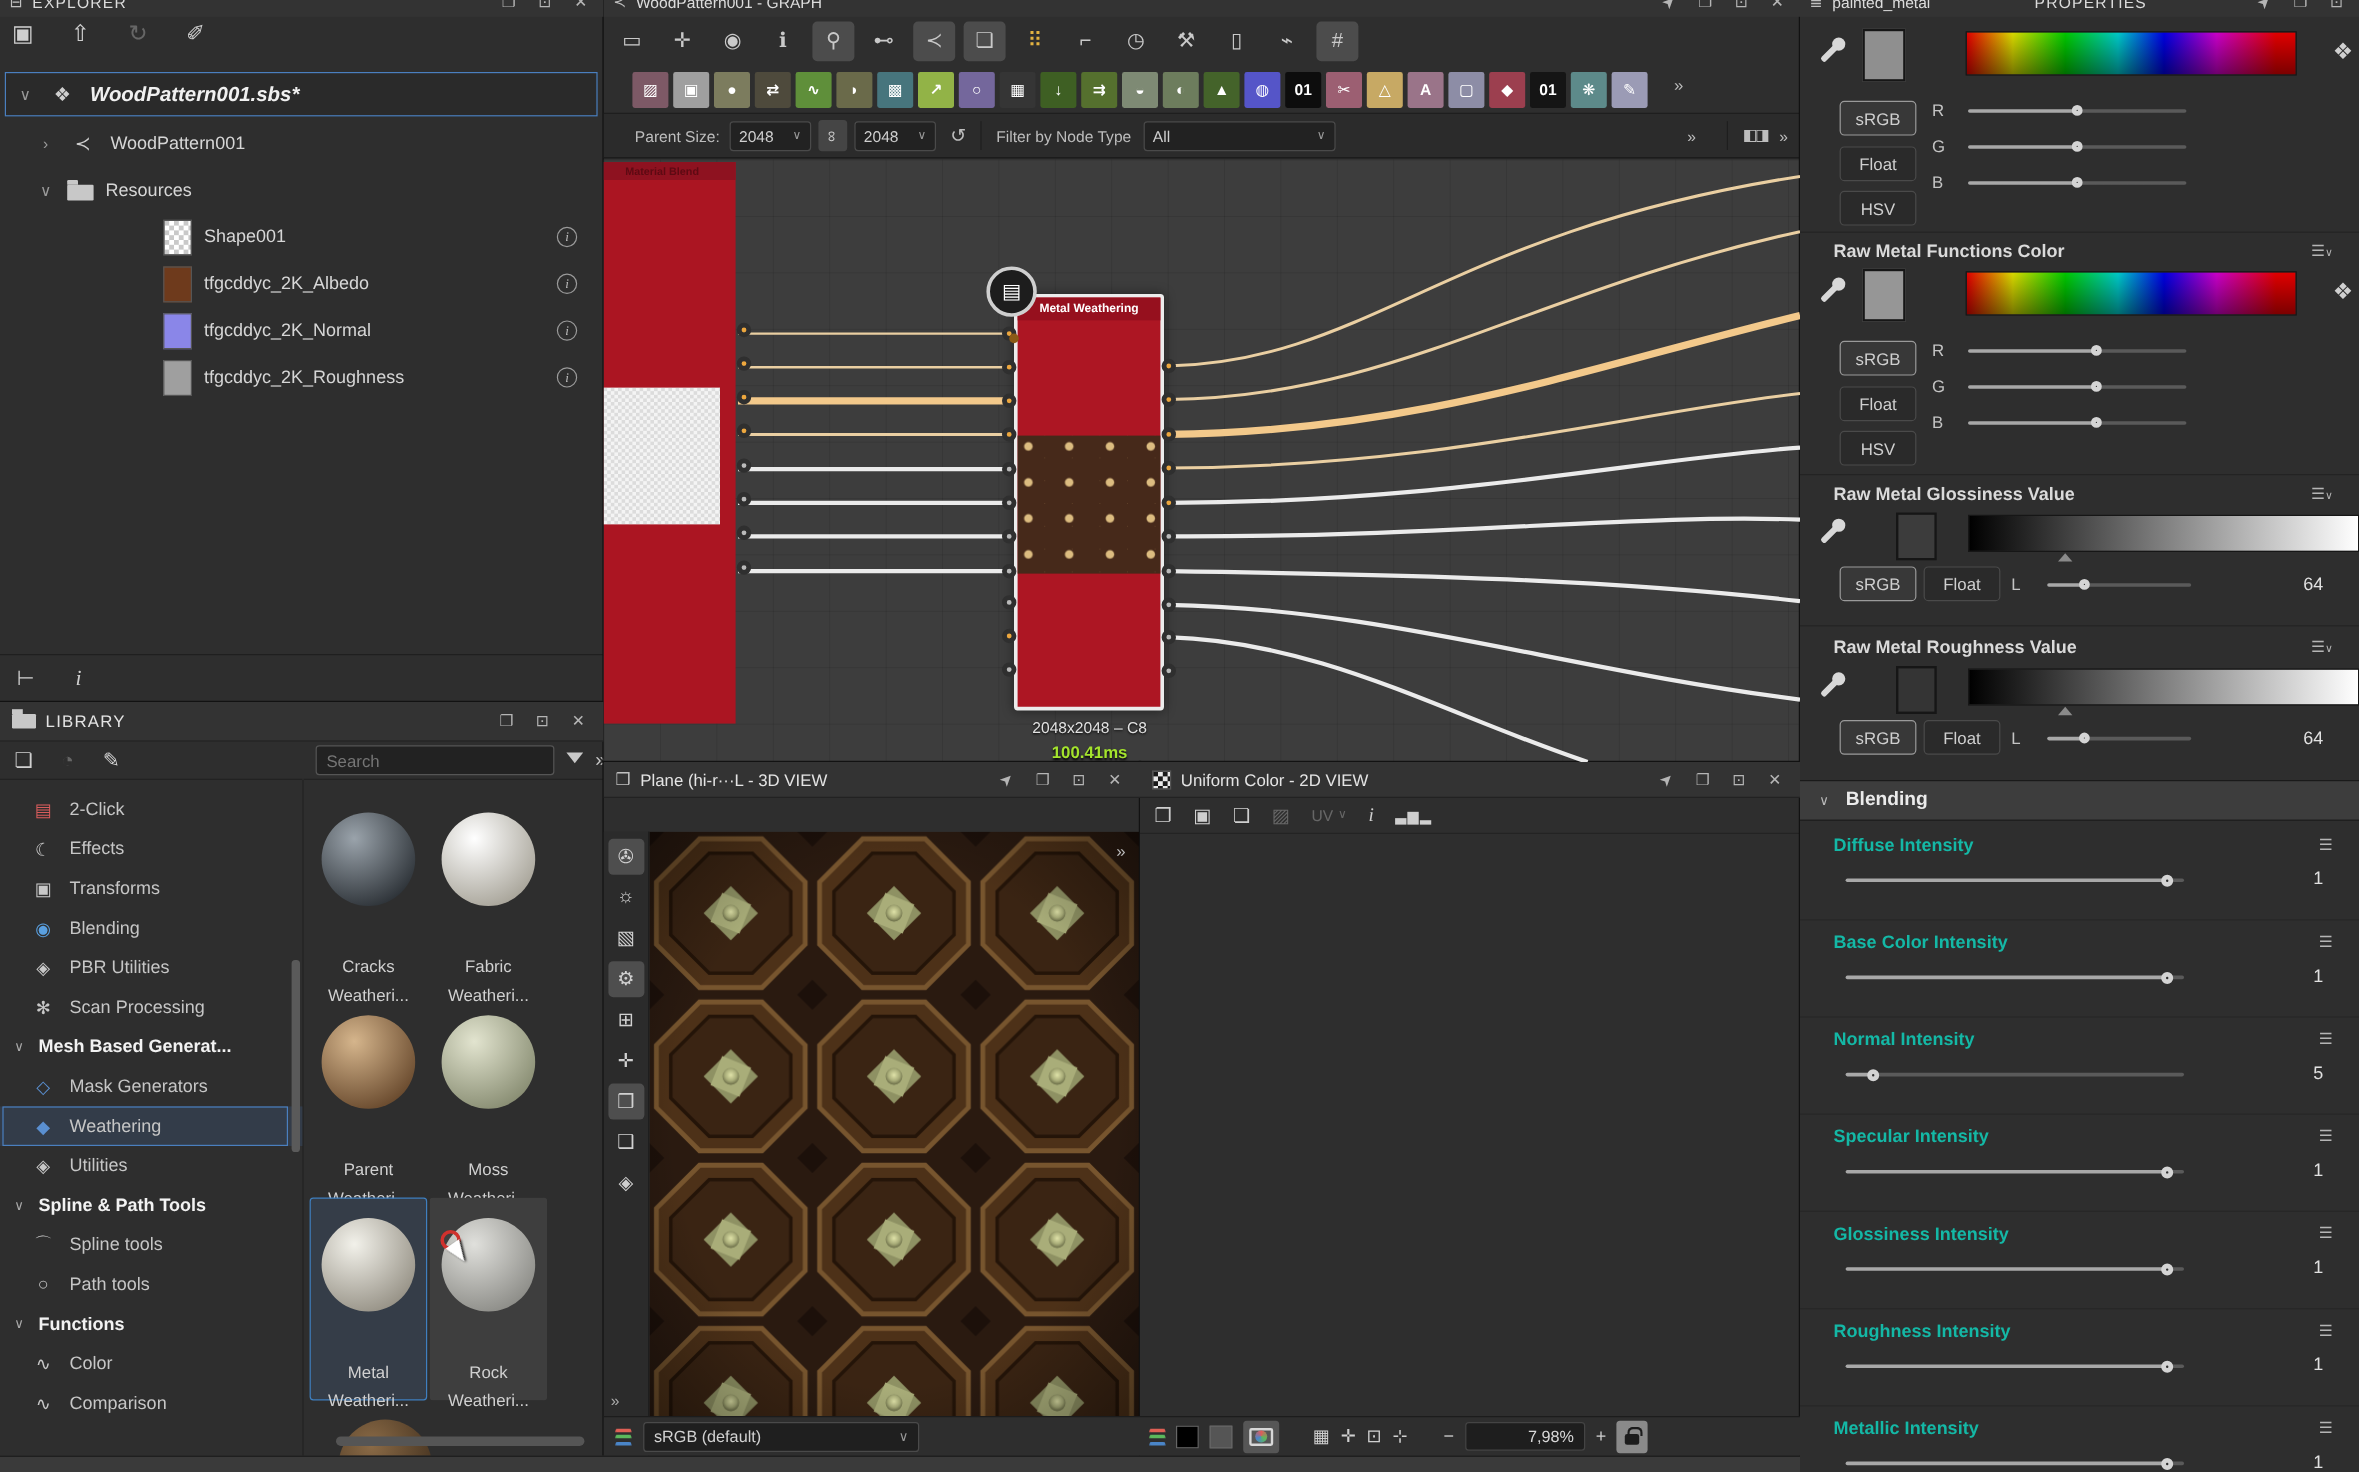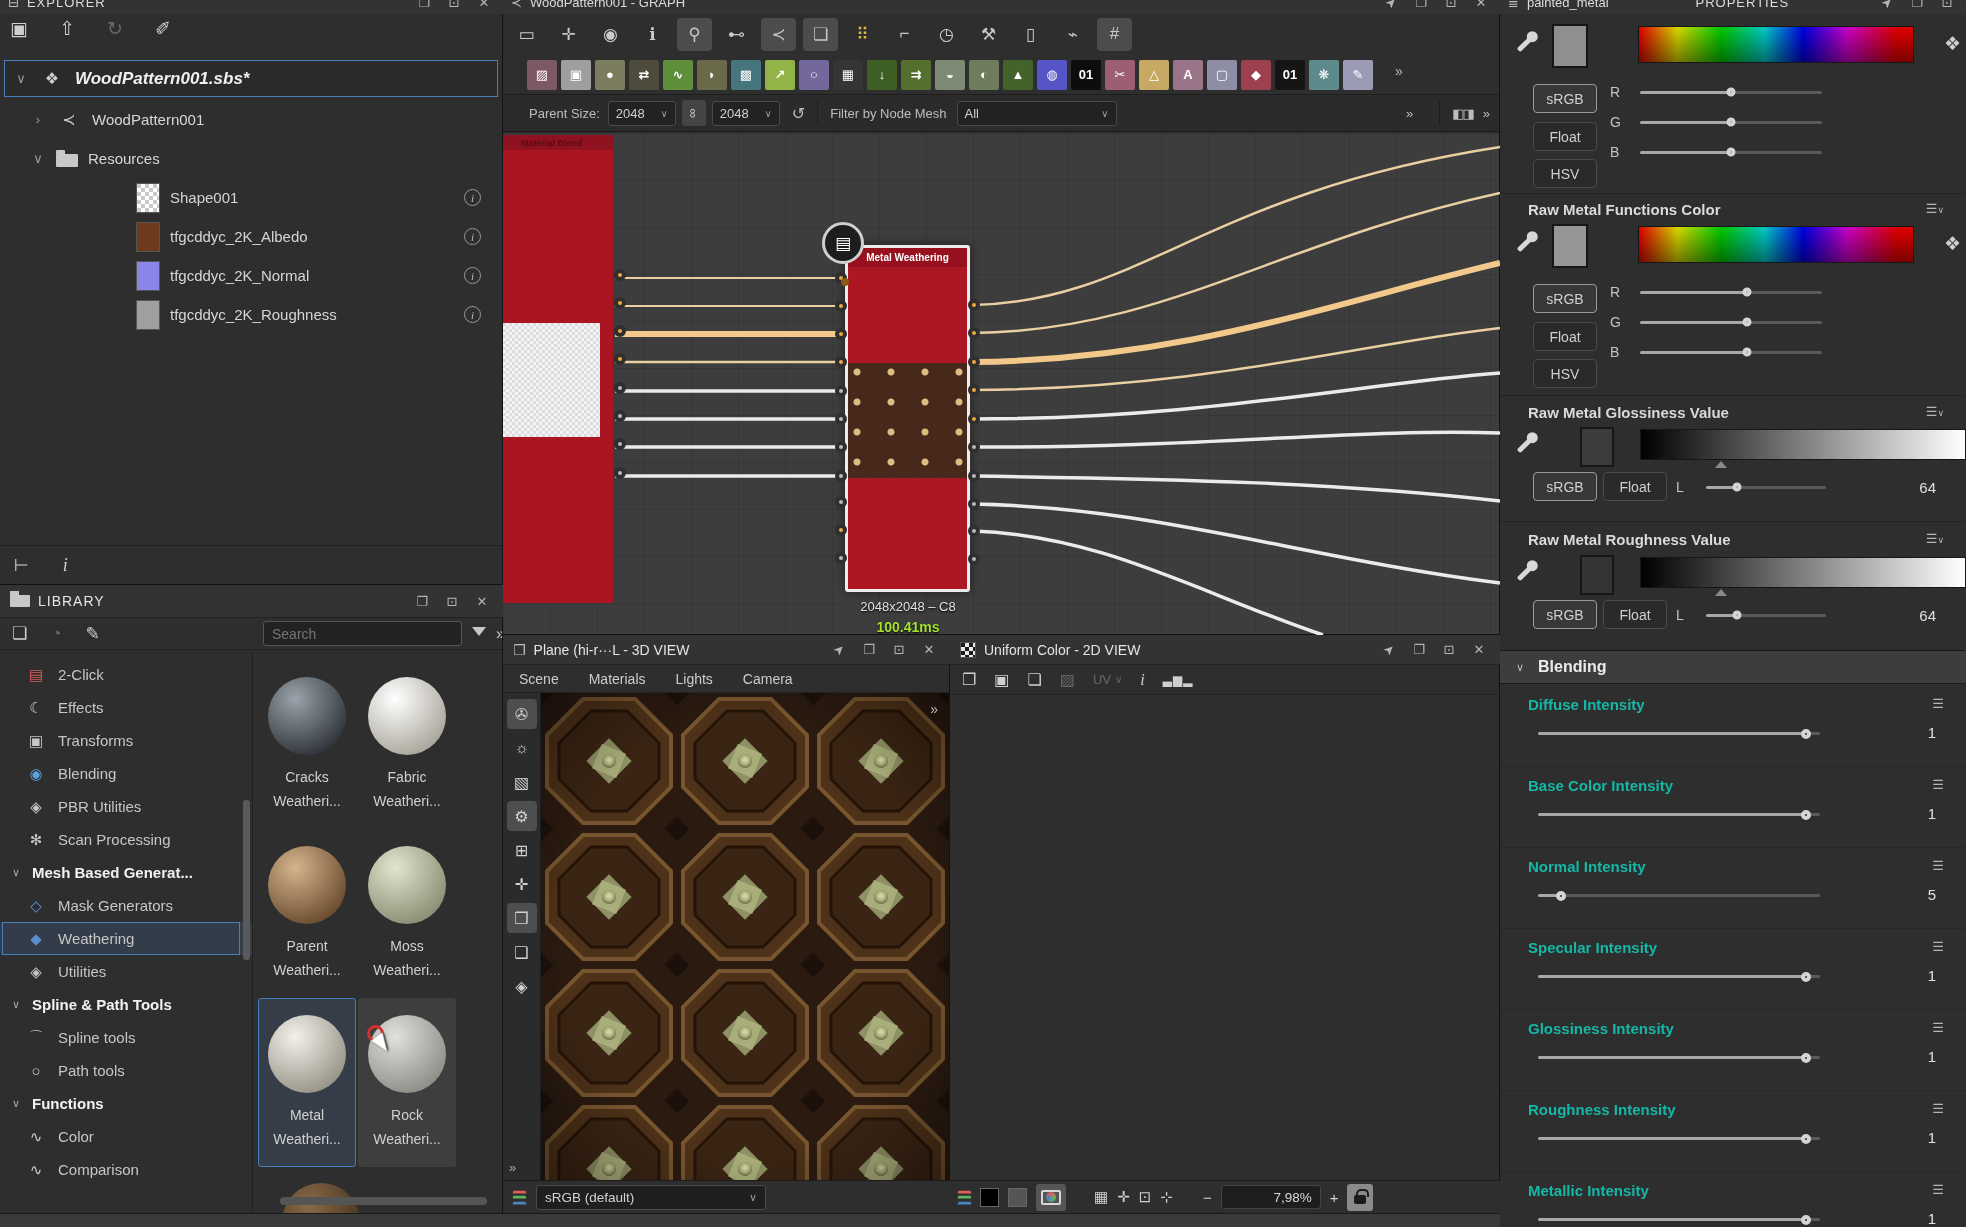--- a/index.html
+++ b/index.html
@@ -55,21 +55,21 @@
   .lr-ic{width:20px;text-align:center;font-size:15px;}
   .lib-row[data-sel="1"]{background:#333c49;}
   .lib-row[data-sel="1"]::after{content:"";position:absolute;left:2px;right:12px;top:0;bottom:0;border:1px solid #4a7fbf;}
   .lib-scroll-v{position:absolute;left:243px;top:215px;width:7px;height:160px;background:#5a5a5a;border-radius:3px;}
   .thumbs{position:absolute;left:253px;top:75px;right:0;height:535px;display:grid;grid-template-columns:98px 98px;grid-auto-rows:169px;padding-left:5px;column-gap:2px;overflow:hidden;}
   .thumb-cell{position:relative;border:1px solid transparent;border-radius:3px;}
   .thumb-cell[data-sel="1"]{border-color:#3f7fbf;background:#353d48;}
   .thumb-cell[data-cursor="1"]{background:#3e3e3e;}
   .sphere{position:absolute;left:50%;top:16px;transform:translateX(-50%);width:78px;height:78px;border-radius:50%;
     background:radial-gradient(circle at 35% 28%,var(--c1),var(--c2) 88%);}
-  .tlabel{position:absolute;left:0;right:0;text-align:center;font-size:14px;color:#d0d0d0;}
+  .tlabel{position:absolute;left:0;right:0;text-align:center;font-size:14px;color:#d0d0d0;margin-top:28px;}
   .tl1{top:108px;}.tl2{top:132px;}
   .ann-ring{display:none;position:absolute;left:8px;top:26px;width:17px;height:17px;border:3px solid #d0312d;border-radius:50%;}
   .ann-cur{display:none;position:absolute;left:16px;top:36px;width:0;height:0;border-left:7px solid transparent;border-right:7px solid transparent;
     border-top:18px solid #fff;transform:rotate(-35deg);filter:drop-shadow(1px 1px 1px #000);}
   .thumb-cell[data-cursor="1"] .ann-ring,.thumb-cell[data-cursor="1"] .ann-cur{display:block;}
   .partial-thumb{position:absolute;left:282px;top:598px;width:78px;height:78px;border-radius:50%;
     background:radial-gradient(circle at 35% 28%,#8a6a46,#3a2a1a 88%);}
   .lib-scroll-h{position:absolute;left:280px;top:612px;width:207px;height:8px;background:#555;border-radius:4px;z-index:4;}
   
   #graph{left:503px;top:0;width:997px;height:635px;}
@@ -527,21 +527,21 @@
     </div>
     <div class="linkbtn" style="margin-left:6px">
         <span class="rot90">∞</span>
       </div>
     <div class="dd" style="width:68px;margin-left:6px">
       <span>2048</span>
         <span class="arr">∨</span>
     </div>
     <span style="margin-left:12px;font-size:16px">↺</span>
     <span class="vsep"></span>
-    <span>Filter by Node Mesh</span>
+    <span>Filter by Node Type</span>
     <div class="dd" style="width:160px;margin-left:10px">
       <span>All</span>
         <span class="arr">∨</span>
     </div>
     <span class="spacer"></span>
     <span style="margin-right:14px">»</span>
     <span class="vsep"></span>
     <span style="letter-spacing:-2px">◧◨</span>
     <span style="margin:0 10px">»</span>
   </div>
@@ -654,30 +654,20 @@
 <div class="panel" id="view3d">
   <div class="phead">
     <span class="ic">❒</span>
     <span>Plane (hi-r···L - 3D VIEW</span>
     <span class="spacer"></span>
     <span class="winbtn pin">➤</span>
     <span class="winbtn">❐</span>
     <span class="winbtn">⊡</span>
     <span class="winbtn">✕</span>
   </div>
-  <div class="menubar">
-
-      <span>Scene</span>
-
-      <span>Materials</span>
-
-      <span>Lights</span>
-
-      <span>Camera</span>
-    </div>
   <span style="position:absolute;top:66px;right:12px;color:#bbb;font-size:14px;z-index:6">»</span>
   <div class="v3-tools">
 
       <span class="v3-tool" data-a="1">✇</span>
 
       <span class="v3-tool">☼</span>
 
       <span class="v3-tool">▧</span>
 
       <span class="v3-tool" data-a="1">⚙</span>

